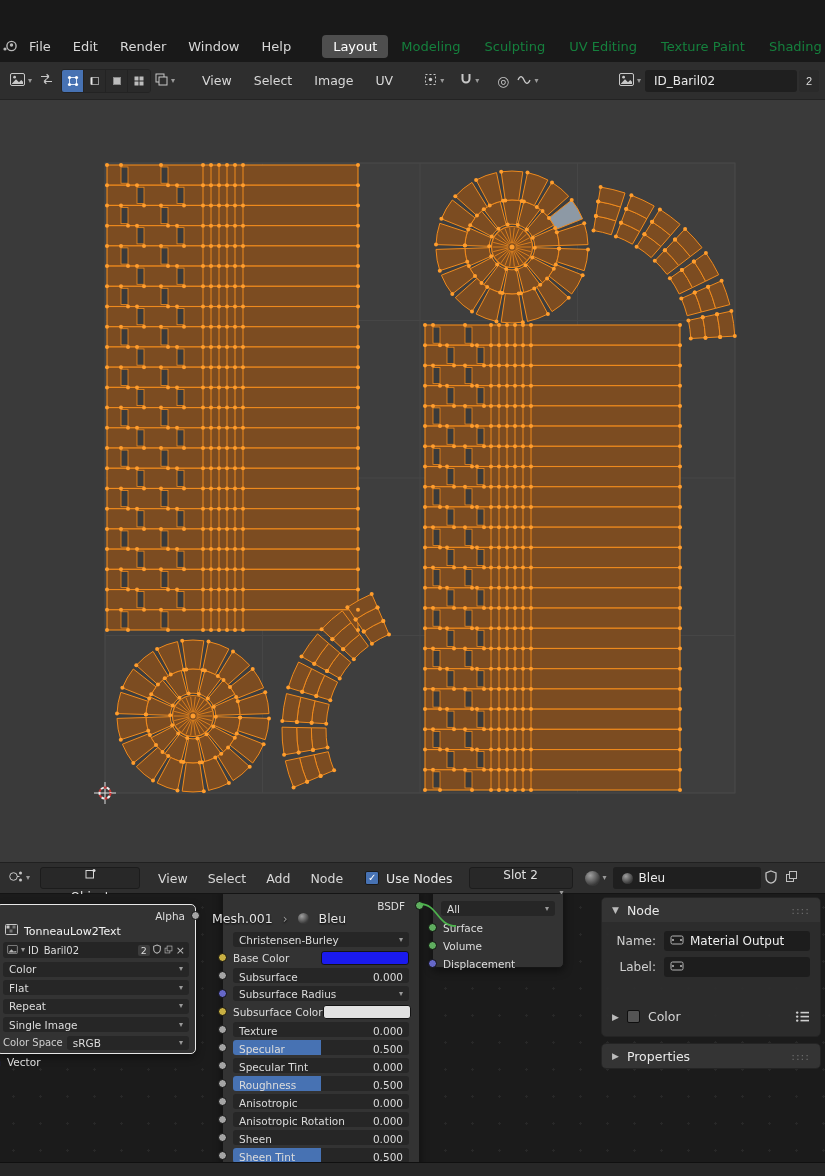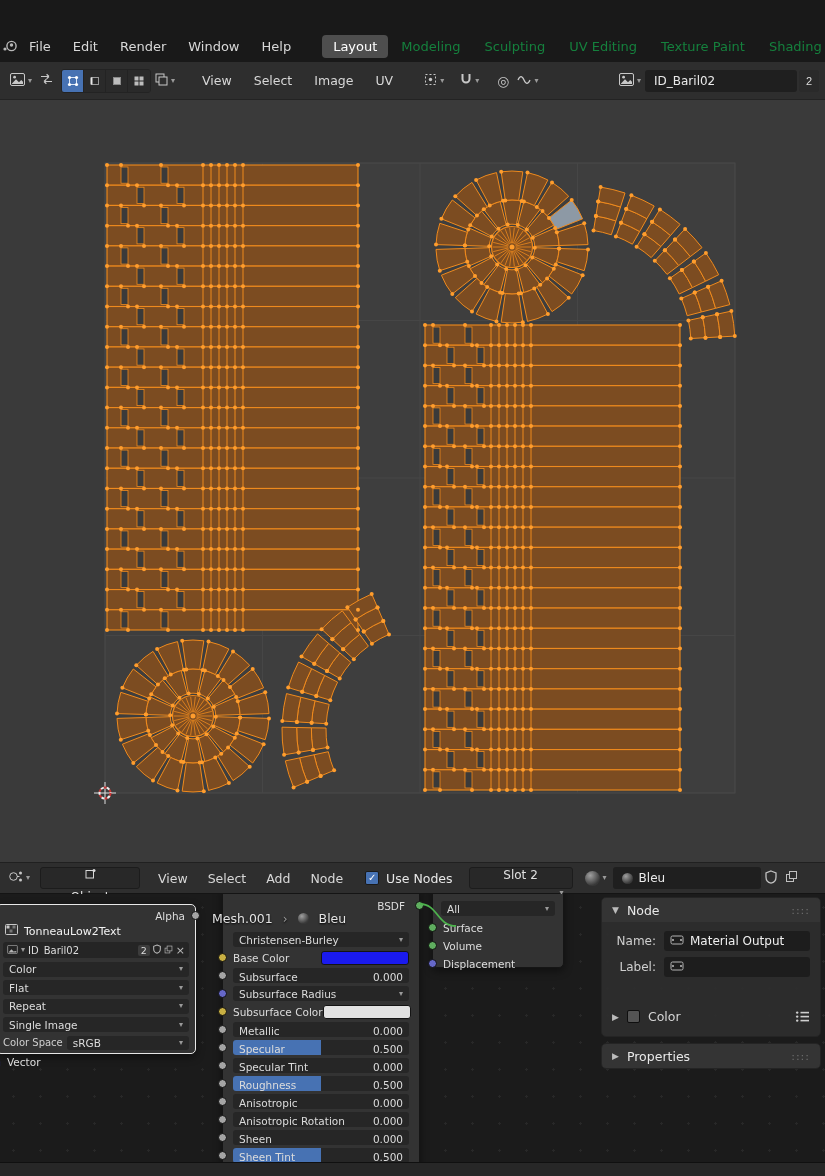--- a/index.html
+++ b/index.html
@@ -1784,21 +1784,21 @@
           <div class="prow">
             <span class="socket in yellow"></span>
             <div class="color-row">
               <span class="lab">Subsurface Color</span>
               <span class="swatch" style="background: rgb(226, 226, 226);"></span>
             </div>
           </div>
           <div class="prow">
             <span class="socket in grey"></span>
             <div class="w-slider">
-              <span class="lab">Metallic</span>
+              <span class="lab">Texture</span>
               <span class="val">0.000</span>
             </div>
           </div>
           <div class="prow">
             <span class="socket in grey"></span>
             <div class="w-slider">
               <span class="fill" style="width: 50%;"></span>
               <span class="lab">Specular</span>
               <span class="val">0.500</span>
             </div>

